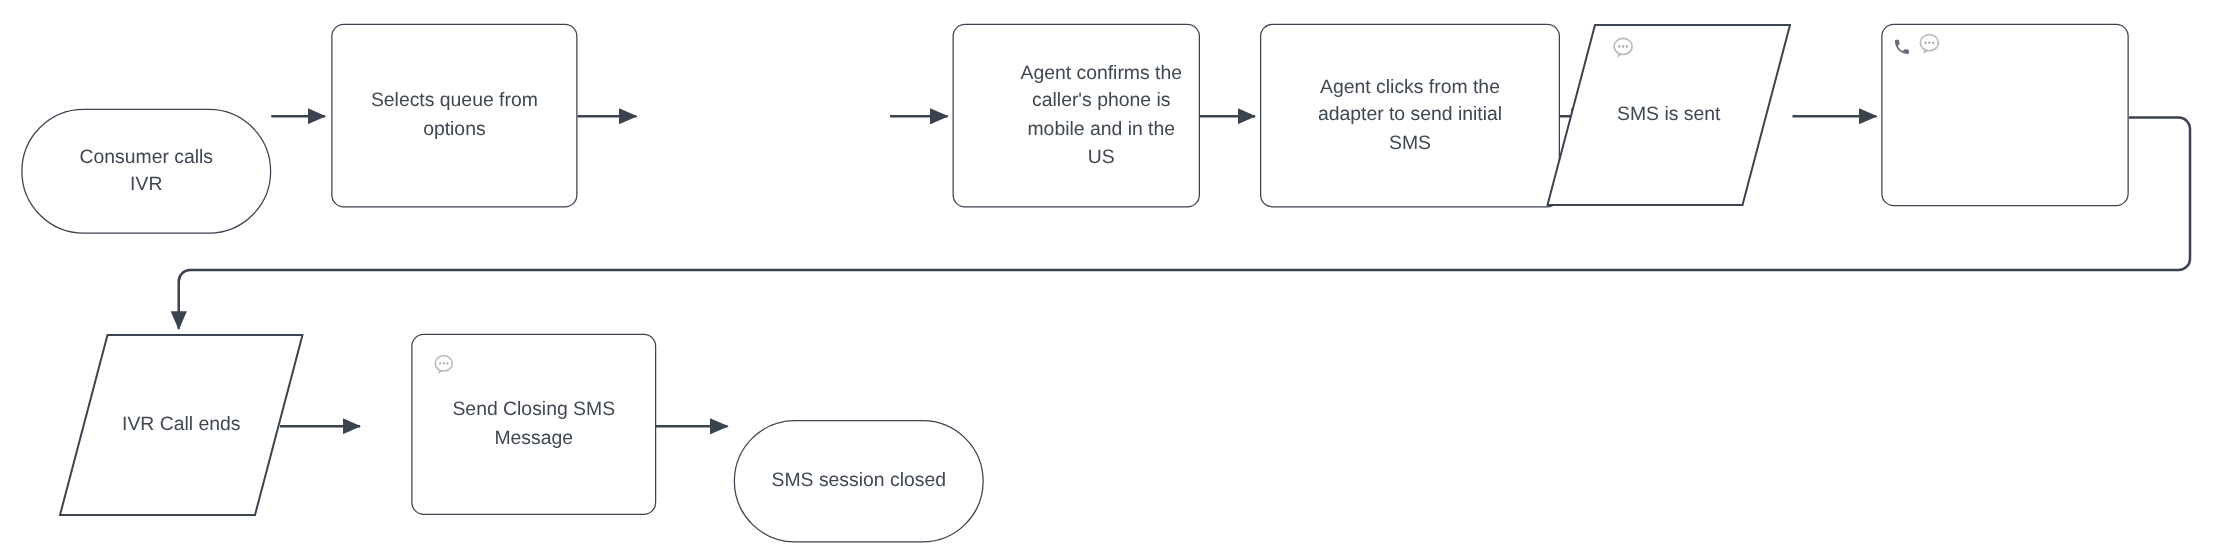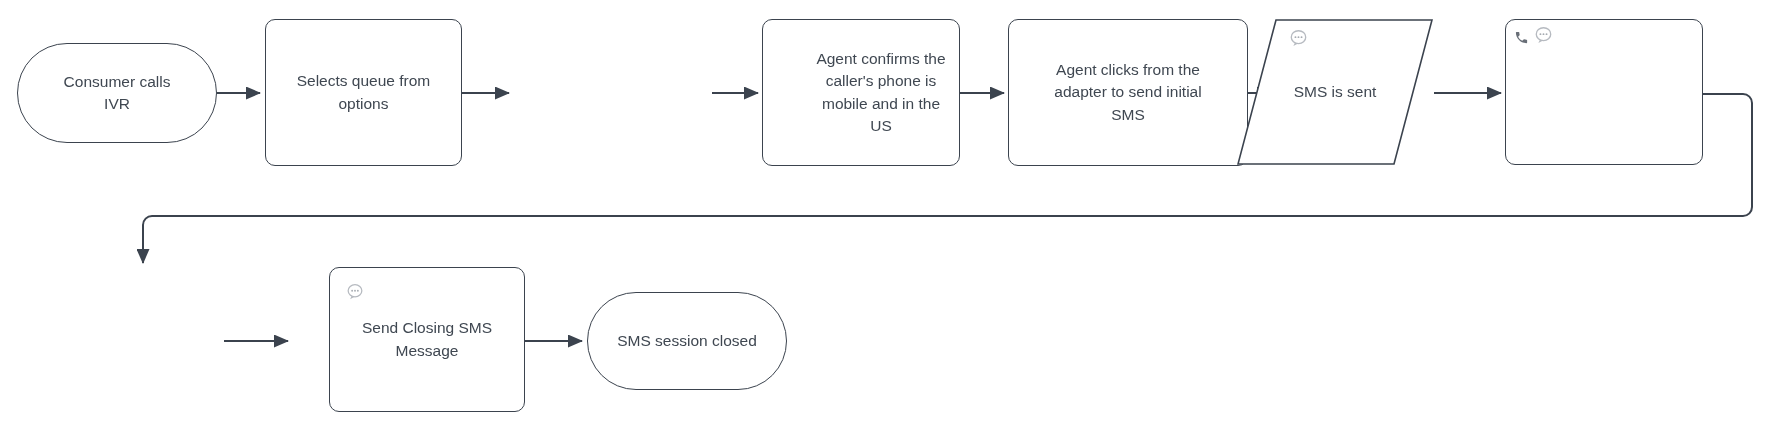--- a/index.html
+++ b/index.html
@@ -36,20 +36,21 @@
   }
   .proc {
     background: #ffffff;
     border: 1.6px solid #3b434e;
     border-radius: 10px;
   }
   .term {
     background: #ffffff;
     border: 1.6px solid #3b434e;
     border-radius: 999px;
+    margin-top: 44px;
   }
   .para { background: transparent; border: none; }
   .para .shape-svg {
     position: absolute;
     left: 0; top: 0;
     width: 100%; height: 100%;
   }
   .lbl { position: relative; padding: 0 12px; z-index: 2; }
   .w120 { max-width: 120px; }
   .w150 { max-width: 150px; }
@@ -121,20 +122,26 @@
     </svg>
     <svg class="nicon" style="left:28px;top:6px;" width="19" height="19" viewBox="0 0 20 20" xmlns="http://www.w3.org/2000/svg">
       <ellipse cx="10" cy="8.6" rx="7.6" ry="6.8" fill="#ffffff" stroke="#b6bac0" stroke-width="1.4"></ellipse>
       <path d="M6.2 14.4 L4.6 18 L9.6 15.2 Z" fill="#b6bac0"></path>
       <circle cx="6.8" cy="8.6" r="1" fill="#a6abb1"></circle>
       <circle cx="10" cy="8.6" r="1" fill="#a6abb1"></circle>
       <circle cx="13.2" cy="8.6" r="1" fill="#a6abb1"></circle>
     </svg>
   </div>
 
+  <div class="node para" style="left:47px;top:267px;width:196px;height:146px;">
+    <svg class="shape-svg" viewBox="0 0 196 146" preserveAspectRatio="none" xmlns="http://www.w3.org/2000/svg">
+      <path d="M39 1 L195 1 L157 145 L1 145 Z" fill="#ffffff" stroke="#3b434e" stroke-width="1.6"></path>
+    </svg>
+    <span class="lbl">IVR Call ends</span>
+  </div>
 
   <div class="node proc" style="left:292px;top:267px;width:196px;height:145px;margin-left:37px;">
     <svg class="nicon" style="left:16px;top:15px;" width="18" height="18" viewBox="0 0 20 20" xmlns="http://www.w3.org/2000/svg">
       <ellipse cx="10" cy="8.6" rx="7.6" ry="6.8" fill="#ffffff" stroke="#b6bac0" stroke-width="1.4"></ellipse>
       <path d="M6.2 14.4 L4.6 18 L9.6 15.2 Z" fill="#b6bac0"></path>
       <circle cx="6.8" cy="8.6" r="1" fill="#a6abb1"></circle>
       <circle cx="10" cy="8.6" r="1" fill="#a6abb1"></circle>
       <circle cx="13.2" cy="8.6" r="1" fill="#a6abb1"></circle>
     </svg>
     <span class="lbl w170">Send Closing SMS Message</span>

